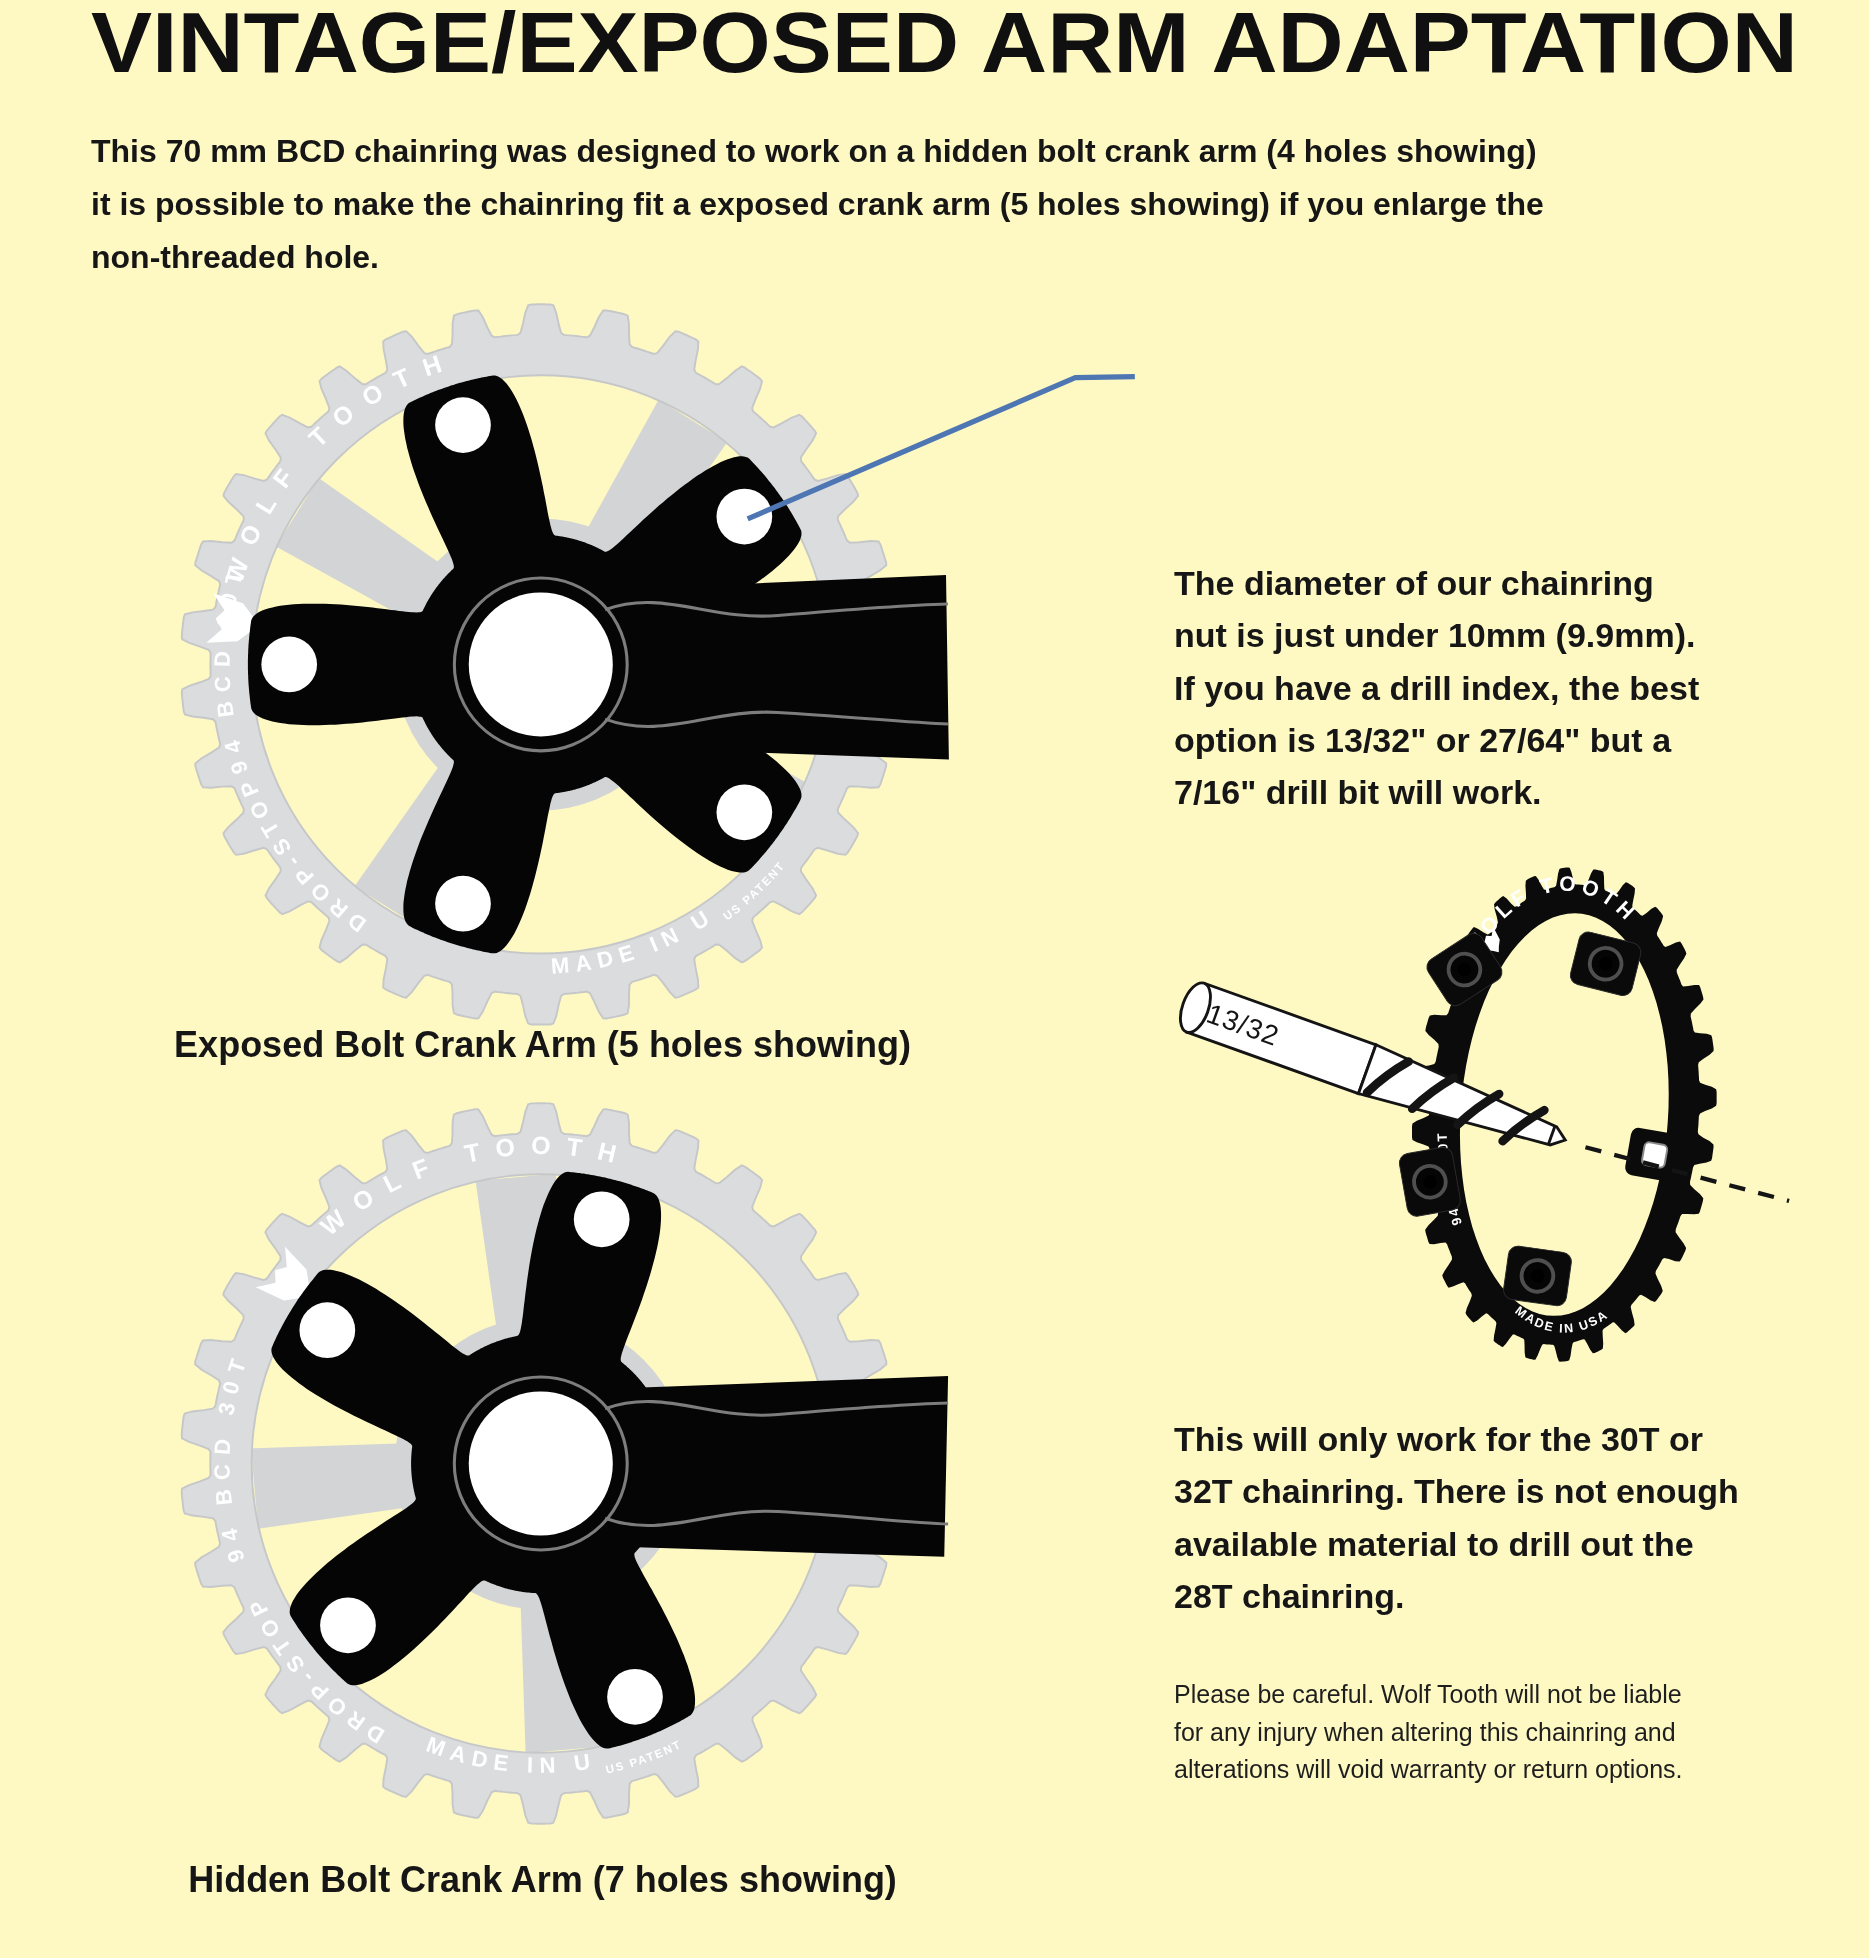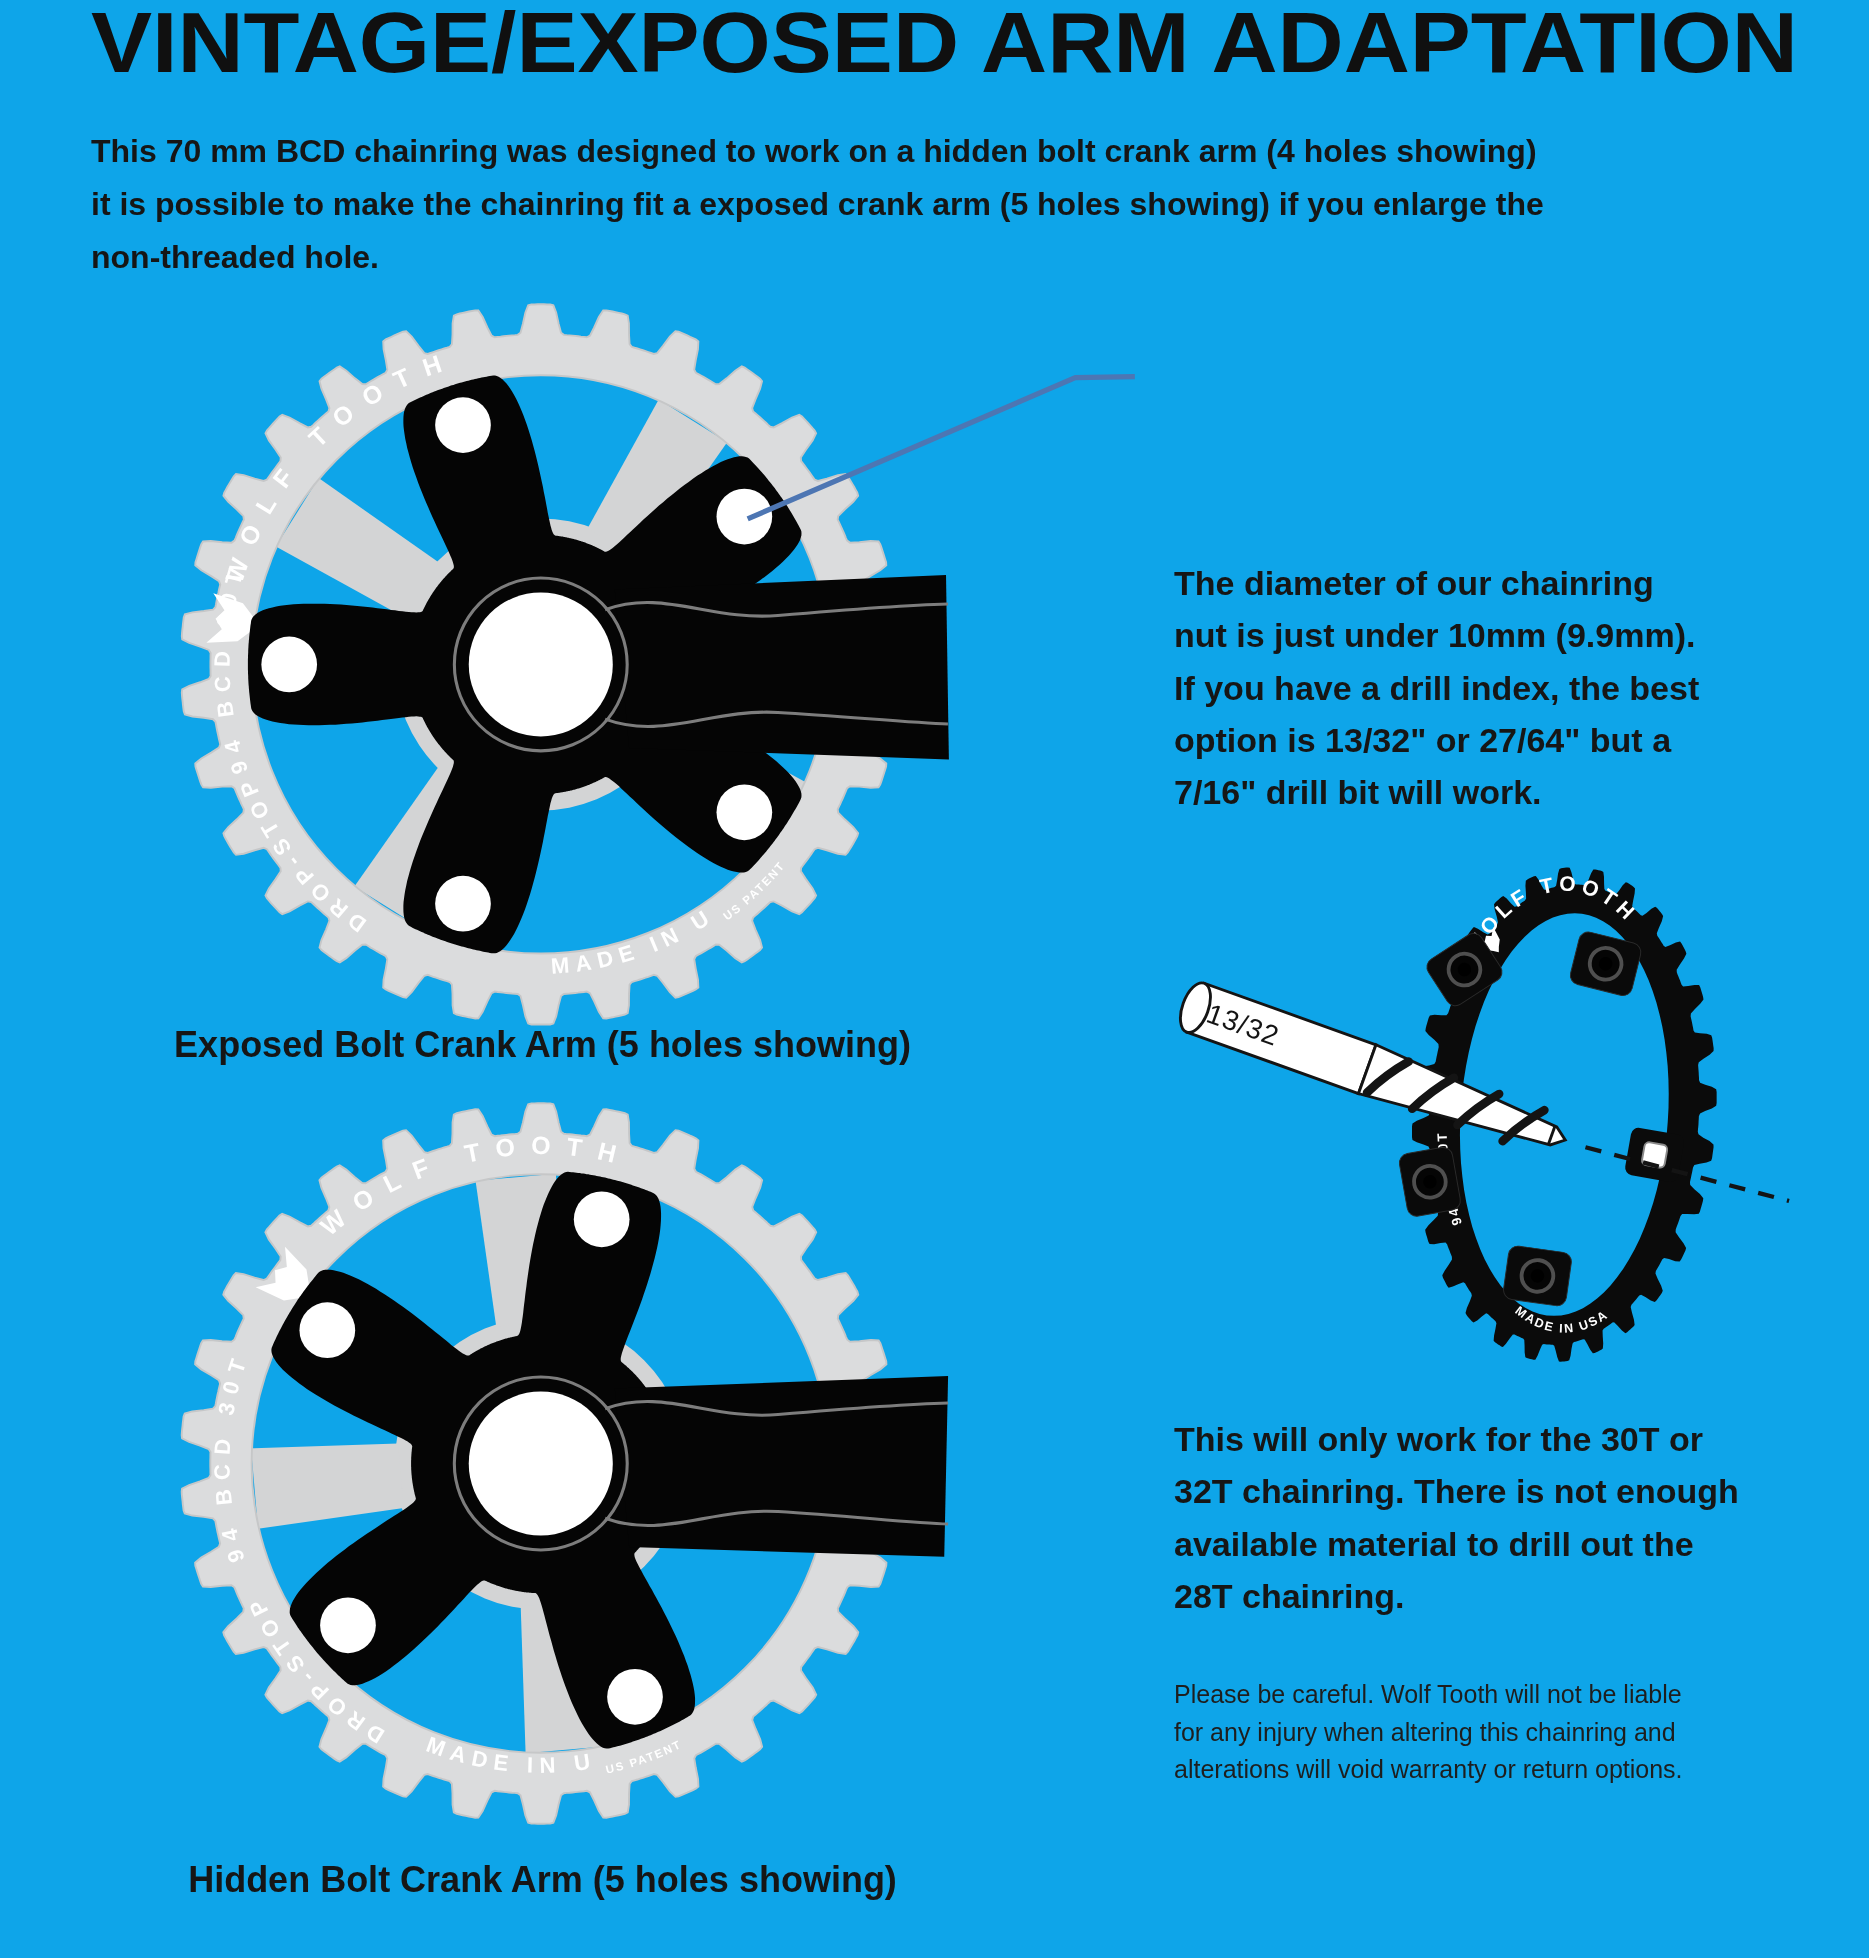--- a/index.html
+++ b/index.html
@@ -1,16 +1,16 @@
 <!DOCTYPE html>
 <html><head>
 <meta charset="utf-8">
 <style>
   html,body{margin:0;padding:0;background:#fff;}
-  .page{position:relative;width:1870px;height:1959px;background:#0ea5e9;overflow:hidden;
+  .page{position:relative;width:1870px;height:1959px;background:#fef9c3;overflow:hidden;
         font-family:"Liberation Sans",sans-serif;color:#161616;}
   .title-svg{position:absolute;left:91px;top:3.8px;}
   .title-text{font-size:89px;font-weight:700;fill:#101010;}
   .intro{position:absolute;left:91px;top:125px;width:1729px;font-size:32px;line-height:1.66;
          font-weight:700;white-space:pre-line;margin:0;}
   .note{position:absolute;width:692px;font-size:34px;line-height:1.54;font-weight:700;white-space:pre-line;}
   #note-hole{left:1174px;top:355px;}
   #note-drill{left:1174px;top:557px;}
   #note-compat{left:1174px;top:1413px;}
   .disclaimer{position:absolute;left:1174px;top:1676px;width:730px;font-size:25px;line-height:1.5;
@@ -117,21 +117,21 @@
         <path d="M 530 338 C 590 316 640 350 710 344 S 850 333 887 332" fill="none" stroke="#7d7d7d" stroke-width="3.2"></path>
         <path d="M 530 452 C 590 474 640 441 710 445 S 850 457 887 458" fill="none" stroke="#7d7d7d" stroke-width="3.2"></path>
         <circle cx="463" cy="395" r="75" fill="#ffffff"></circle>
         <circle cx="463" cy="395" r="90" fill="none" stroke="#7d7d7d" stroke-width="3.2"></circle>
         <circle cx="240.8" cy="256.2" r="29" fill="#ffffff"></circle>
         <circle cx="526.4" cy="140.8" r="29" fill="#ffffff"></circle>
         <circle cx="561.1" cy="637.9" r="29" fill="#ffffff"></circle>
         <circle cx="262.3" cy="563.4" r="29" fill="#ffffff"></circle>
       </g>
   </svg>
-  <div class="caption" id="caption-hidden">Hidden Bolt Crank Arm (5 holes showing)</div>
+  <div class="caption" id="caption-hidden">Hidden Bolt Crank Arm (7 holes showing)</div>
 
   <div class="note" id="note-drill">The diameter of our chainring
 nut is just under 10mm (9.9mm).
 If you have a drill index, the best
 option is 13/32" or 27/64" but a
 7/16" drill bit will work.</div>
 
   <svg id="drillSvg" width="765" height="557" viewBox="0 0 796 580">
     <defs>
         <path id="d-brand" d="M 387 124 A 128 232 0 0 1 569 124" fill="none"></path>

